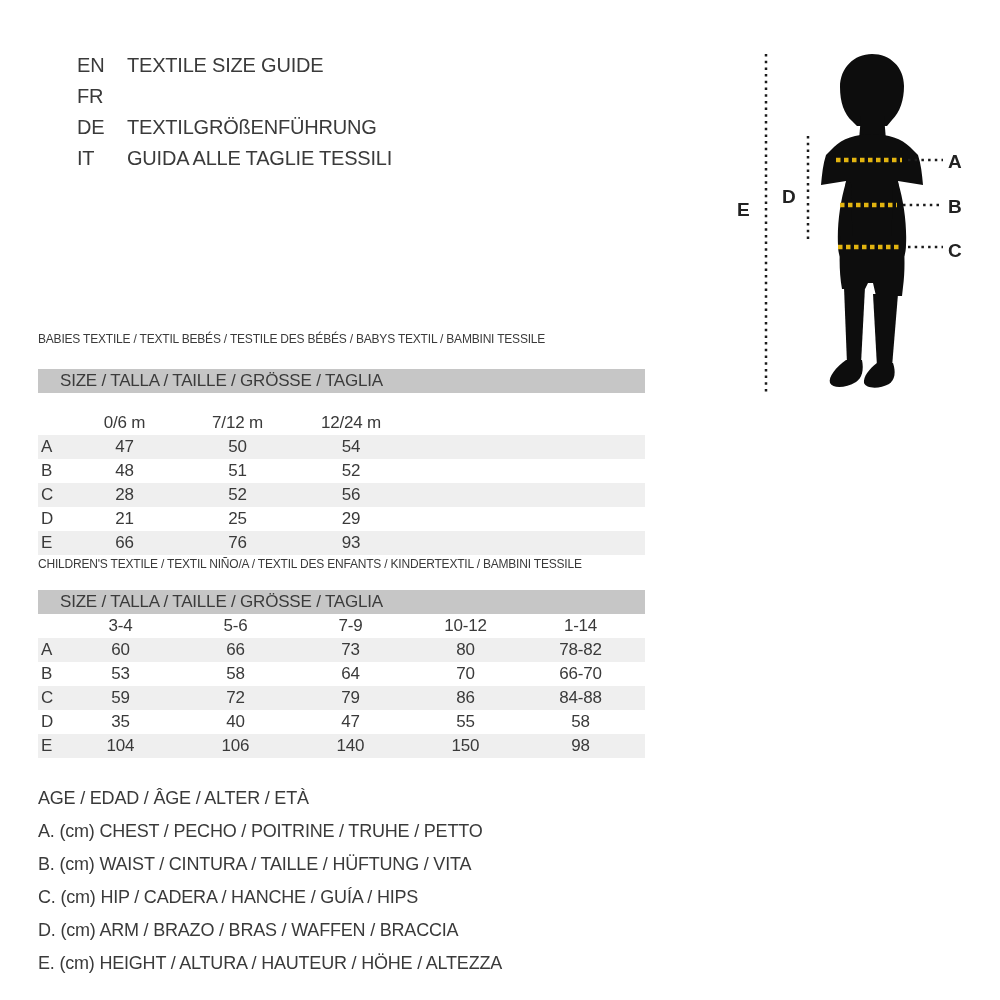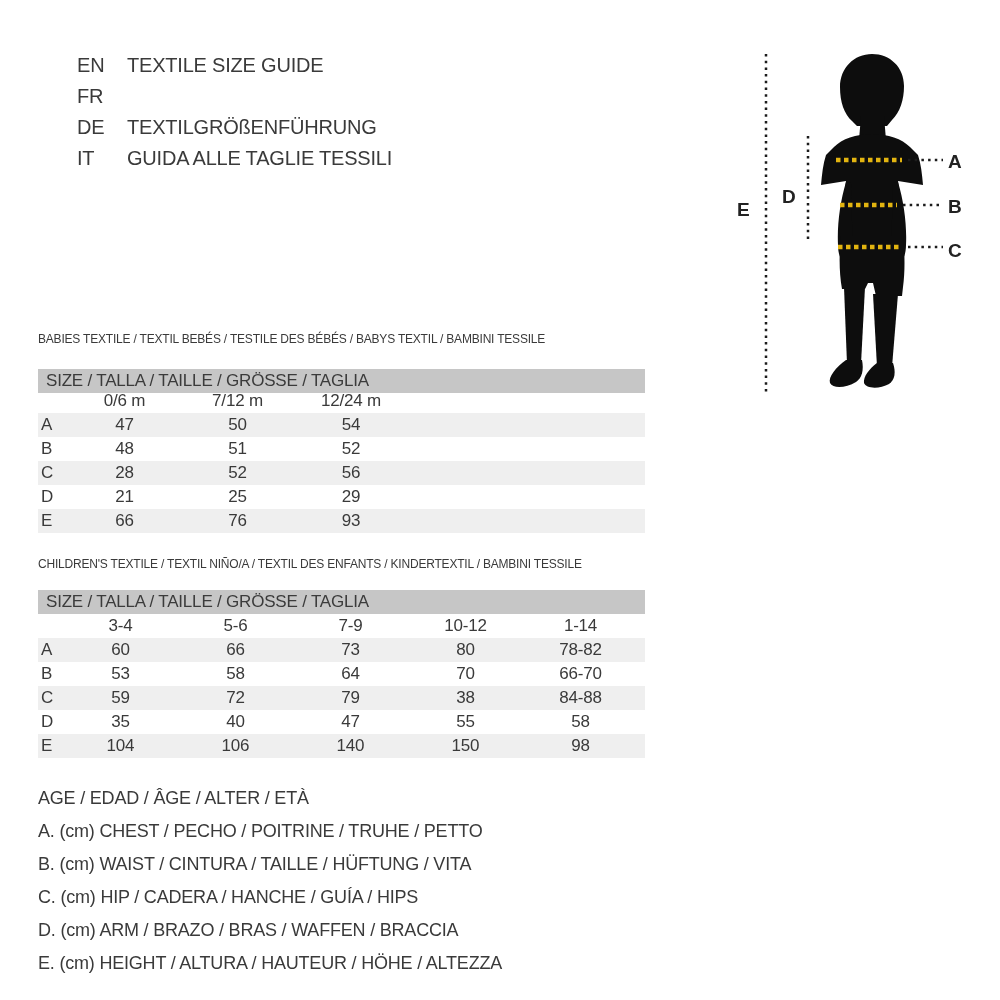--- a/index.html
+++ b/index.html
@@ -22,24 +22,24 @@
   .mC{left:218px;top:200px;}
   .mD{left:52px;top:146px;}
   .mE{left:7px;top:159px;}
 
   
   .section{width:620px;}
   .sec-babies{left:38px;top:332px;}
   .sec-children{left:38px;top:557px;}
   .sec-title{position:absolute;left:0;top:0;font-size:12px;white-space:nowrap;}
   .size-bar{position:absolute;left:0;width:607px;height:24px;background:#c6c6c6;
-            display:flex;align-items:center;padding-left:8px;box-sizing:border-box;
+            display:flex;align-items:center;padding-left:22px;box-sizing:border-box;
             font-size:17px;color:#3b3b3b;}
   .sec-babies .size-bar{top:37px;}
-  .sec-babies .s-table{top:57px;}
+  .sec-babies .s-table{top:79px;}
   .sec-children .size-bar{top:33px;}
   .sec-children .s-table{top:57px;}
   .s-table{position:absolute;left:0;width:607px;font-size:17px;}
   .t-row{display:grid;height:24px;align-items:center;}
   .t-row.babies{grid-template-columns:30px 113px 113px 114px auto;}
   .t-row.children{grid-template-columns:25px 115px 115px 115px 115px 115px auto;}
   .t-row.stripe{background:#efefef;}
   .t-cell{text-align:center;}
   .t-label{text-align:left;padding-left:3px;}
 
@@ -183,21 +183,21 @@
       <div class="t-cell">64</div>
       <div class="t-cell">70</div>
       <div class="t-cell">66-70</div>
       <div></div>
     </div>
     <div class="t-row children stripe">
       <div class="t-cell t-label">C</div>
       <div class="t-cell">59</div>
       <div class="t-cell">72</div>
       <div class="t-cell">79</div>
-      <div class="t-cell">38</div>
+      <div class="t-cell">86</div>
       <div class="t-cell">84-88</div>
       <div></div>
     </div>
     <div class="t-row children">
       <div class="t-cell t-label">D</div>
       <div class="t-cell">35</div>
       <div class="t-cell">40</div>
       <div class="t-cell">47</div>
       <div class="t-cell">55</div>
       <div class="t-cell">58</div>

